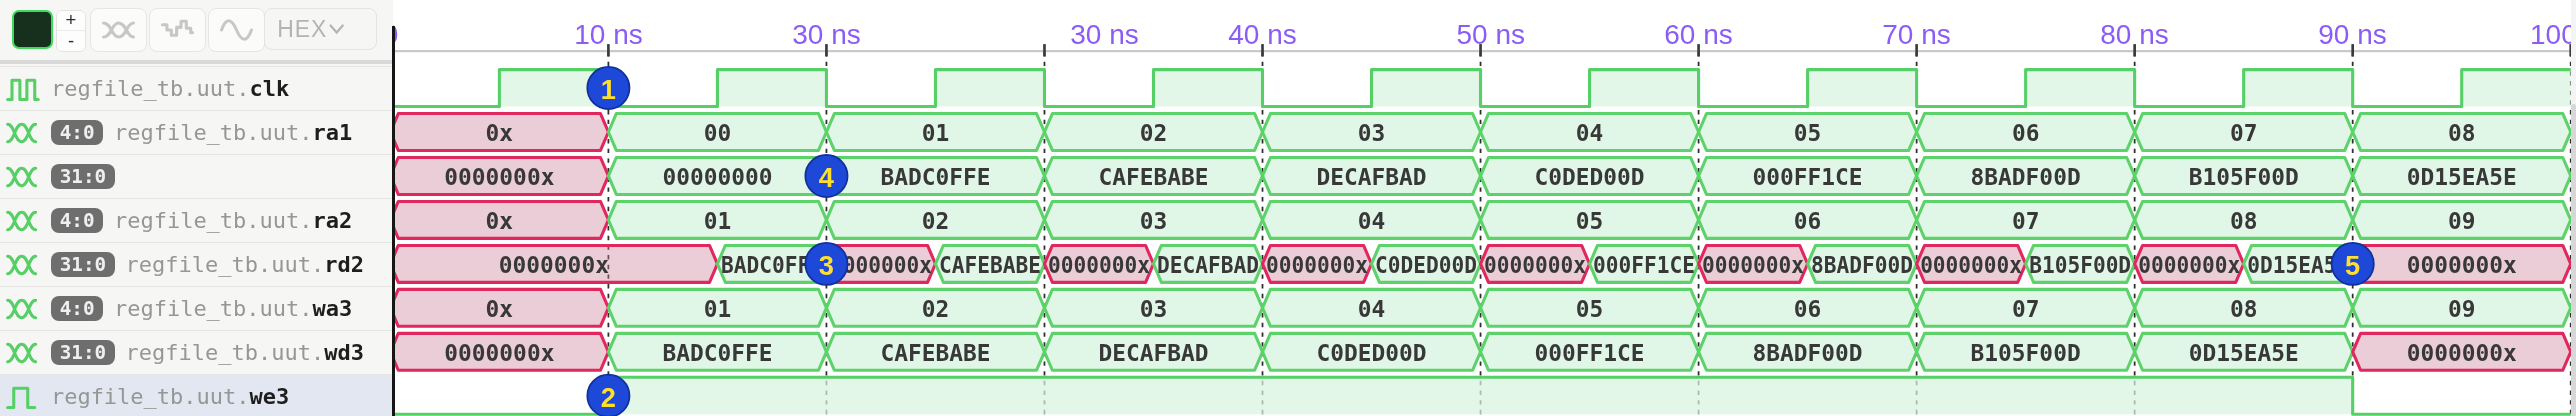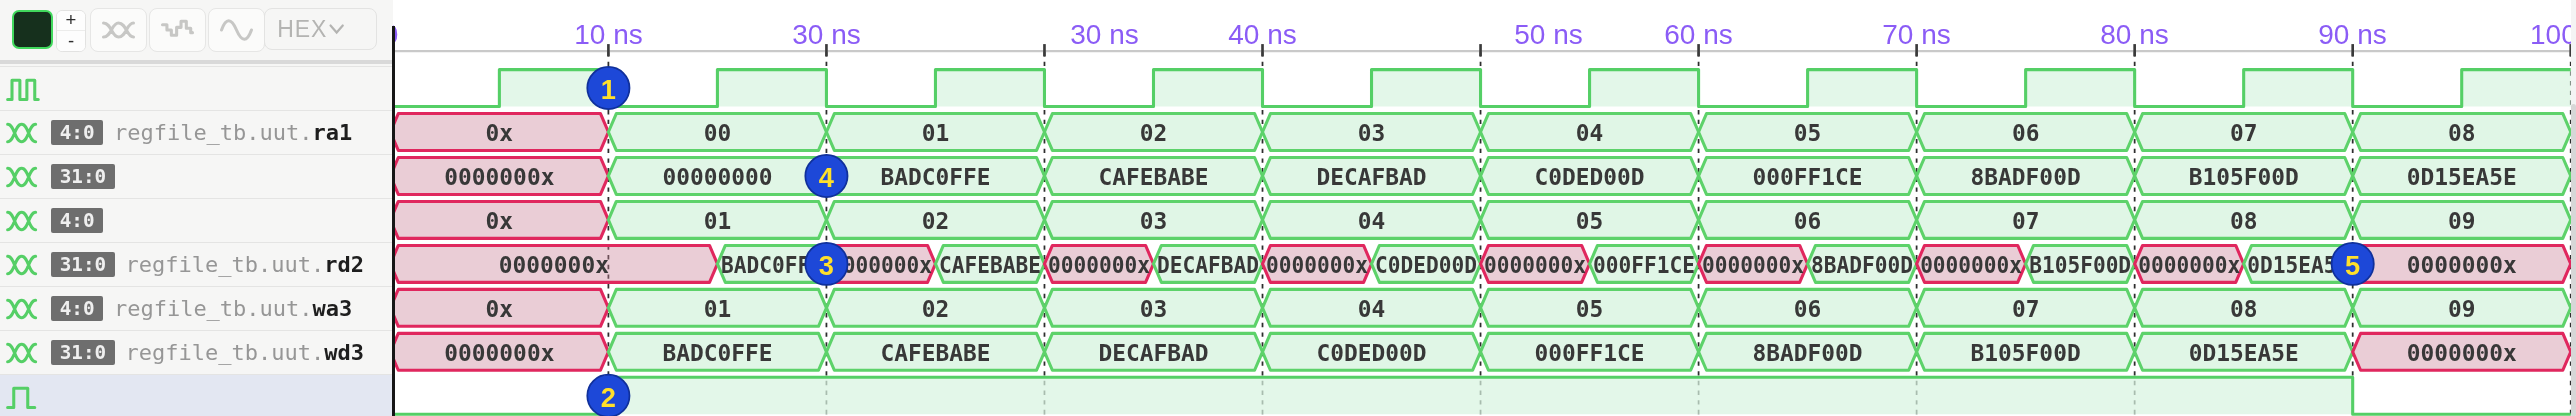--- a/index.html
+++ b/index.html
@@ -26,21 +26,21 @@
           border-radius:8px;display:flex;align-items:center;
           padding:0 12.3px;box-sizing:border-box;}
   #format-value{font-size:23px;color:#b4b4b2;letter-spacing:0.9px;}
 
   
   #name-col{position:absolute;left:0;top:66px;width:392px;}
   .sig-row{box-sizing:border-box;height:44px;display:flex;align-items:center;gap:10.6px;
            padding-left:5.3px;border-top:1.8px solid #e4e4e3;background:#f6f6f5;}
   .sig-row.selected{background:#e3e7f2;}
   .sig-icon{flex:0 0 35px;}
-  .badge{background:#6e6e6e;color:#efefef;border-radius:2px;padding:0.9px 8.8px 1.8px 8.8px;
+  .badge{background:#6e6e6e;color:#efefef;border-radius:8px;padding:0.9px 8.8px 1.8px 8.8px;
          font:700 19.3px "DejaVu Sans Mono",monospace;}
   .sig-name{font:22px "DejaVu Sans Mono",monospace;white-space:nowrap;}
   .sig-name .path{color:#969696;}
   .sig-name .leaf{color:#1e1e1e;font-weight:700;}
 
   
   .tick-label{position:absolute;top:19.3px;width:81px;text-align:center;font-size:28px;color:#8b5cf6;
               z-index:2;white-space:nowrap;}
 
   
@@ -56,21 +56,21 @@
 <body>
 
 <div id="screen">
 
   <div id="axis-labels">
       <div class="tick-label" style="left: 350px;">0</div>
       <div class="tick-label" style="left: 568px;">10 ns</div>
       <div class="tick-label" style="left: 786px;">30 ns</div>
       <div class="tick-label" style="left: 1064px;">30 ns</div>
       <div class="tick-label" style="left: 1222px;">40 ns</div>
-      <div class="tick-label" style="left: 1508px;">50 ns</div>
+      <div class="tick-label" style="left: 1444px; text-align: right;">50 ns</div>
       <div class="tick-label" style="left: 1658px;">60 ns</div>
       <div class="tick-label" style="left: 1876px;">70 ns</div>
       <div class="tick-label" style="left: 2094px;">80 ns</div>
       <div class="tick-label" style="left: 2312px;">90 ns</div>
       <div class="tick-label" style="left: 2530px;">100 ns</div>
     </div>
 
   <svg id="wave-svg" width="2183" height="417" viewBox="0 0 2483 474">
       <line x1="245" y1="59" x2="245" y2="474" stroke="#2e2e2e" stroke-width="2" stroke-dasharray="5 6"></line>
       <line x1="493" y1="59" x2="493" y2="474" stroke="#2e2e2e" stroke-width="2" stroke-dasharray="5 6"></line>
@@ -281,39 +281,41 @@
       <svg width="19.3" height="14" viewBox="0 0 22 16">
         <path d="M4,4 L11,12 L18,4" fill="none" stroke="#b4b4b2" stroke-width="2.5" stroke-linecap="round"></path>
       </svg>
     </div>
     <div id="toolbar-scroll"></div>
     <div id="name-col">
         <div class="sig-row">
           <svg width="35" height="32" viewBox="0 0 40 36" class="sig-icon">
             <path d="M3,30 h5 V8 h9 V30 h8 V8 h9 V30 h4" fill="none" stroke="#55cf66" stroke-width="3.5" stroke-linejoin="round" stroke-linecap="round"></path>
           </svg>
+          <span class="sig-name"><span class="path">regfile_tb.uut.</span><span class="leaf">clk</span></span>
         </div>
         <div class="sig-row">
           <svg width="35" height="32" viewBox="0 0 40 36" class="sig-icon">
             <path d="M3,8 C11,8 11,28 19,28 M3,28 C11,28 11,8 19,8 M19,8 C27,8 27,28 35,28 M19,28 C27,28 27,8 35,8" fill="none" stroke="#55cf66" stroke-width="3.5" stroke-linejoin="round" stroke-linecap="round"></path>
           </svg>
           <span class="badge" style="background: rgb(110, 110, 110);">4:0</span>
           <span class="sig-name"><span class="path">regfile_tb.uut.</span><span class="leaf">ra1</span></span>
         </div>
         <div class="sig-row">
           <svg width="35" height="32" viewBox="0 0 40 36" class="sig-icon">
             <path d="M3,8 C11,8 11,28 19,28 M3,28 C11,28 11,8 19,8 M19,8 C27,8 27,28 35,28 M19,28 C27,28 27,8 35,8" fill="none" stroke="#55cf66" stroke-width="3.5" stroke-linejoin="round" stroke-linecap="round"></path>
           </svg>
           <span class="badge" style="background: rgb(110, 110, 110);">31:0</span>
         </div>
         <div class="sig-row">
           <svg width="35" height="32" viewBox="0 0 40 36" class="sig-icon">
             <path d="M3,8 C11,8 11,28 19,28 M3,28 C11,28 11,8 19,8 M19,8 C27,8 27,28 35,28 M19,28 C27,28 27,8 35,8" fill="none" stroke="#55cf66" stroke-width="3.5" stroke-linejoin="round" stroke-linecap="round"></path>
           </svg>
           <span class="badge" style="background: rgb(110, 110, 110);">4:0</span>
+          <span class="sig-name"><span class="path">regfile_tb.uut.</span><span class="leaf">ra2</span></span>
         </div>
         <div class="sig-row">
           <svg width="35" height="32" viewBox="0 0 40 36" class="sig-icon">
             <path d="M3,8 C11,8 11,28 19,28 M3,28 C11,28 11,8 19,8 M19,8 C27,8 27,28 35,28 M19,28 C27,28 27,8 35,8" fill="none" stroke="#55cf66" stroke-width="3.5" stroke-linejoin="round" stroke-linecap="round"></path>
           </svg>
           <span class="badge" style="background: rgb(110, 110, 110);">31:0</span>
           <span class="sig-name"><span class="path">regfile_tb.uut.</span><span class="leaf">rd2</span></span>
         </div>
         <div class="sig-row">
           <svg width="35" height="32" viewBox="0 0 40 36" class="sig-icon">
@@ -326,20 +328,21 @@
           <svg width="35" height="32" viewBox="0 0 40 36" class="sig-icon">
             <path d="M3,8 C11,8 11,28 19,28 M3,28 C11,28 11,8 19,8 M19,8 C27,8 27,28 35,28 M19,28 C27,28 27,8 35,8" fill="none" stroke="#55cf66" stroke-width="3.5" stroke-linejoin="round" stroke-linecap="round"></path>
           </svg>
           <span class="badge" style="background: rgb(110, 110, 110);">31:0</span>
           <span class="sig-name"><span class="path">regfile_tb.uut.</span><span class="leaf">wd3</span></span>
         </div>
         <div class="sig-row selected" style="background: rgb(227, 231, 242);">
           <svg width="35" height="32" viewBox="0 0 40 36" class="sig-icon">
             <path d="M3,30 h7 V8 h16 V30 h8" fill="none" stroke="#55cf66" stroke-width="3.5" stroke-linejoin="round" stroke-linecap="round"></path>
           </svg>
+          <span class="sig-name"><span class="path">regfile_tb.uut.</span><span class="leaf">we3</span></span>
         </div>
       </div>
   </div>
   <div id="panel-divider"></div>
 
   <div id="vscroll">
     <div id="vscroll-thumb"></div>
   </div>
 </div>
 

